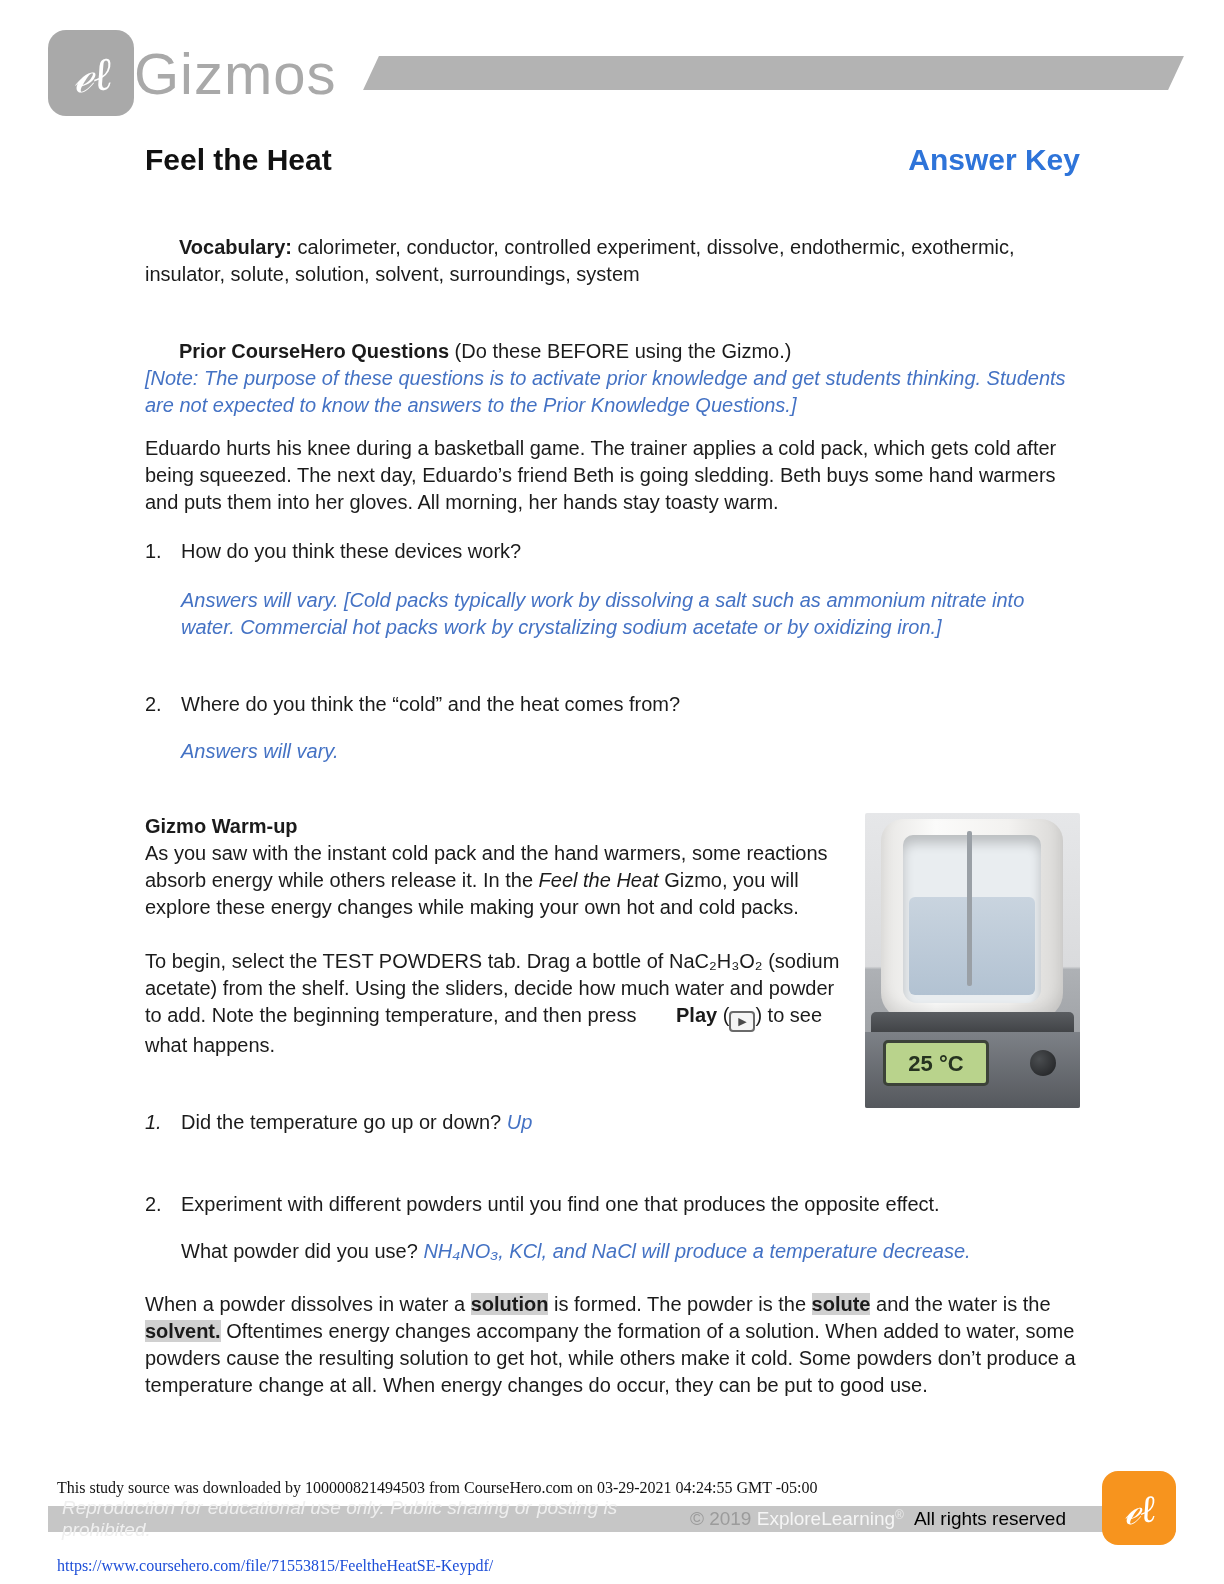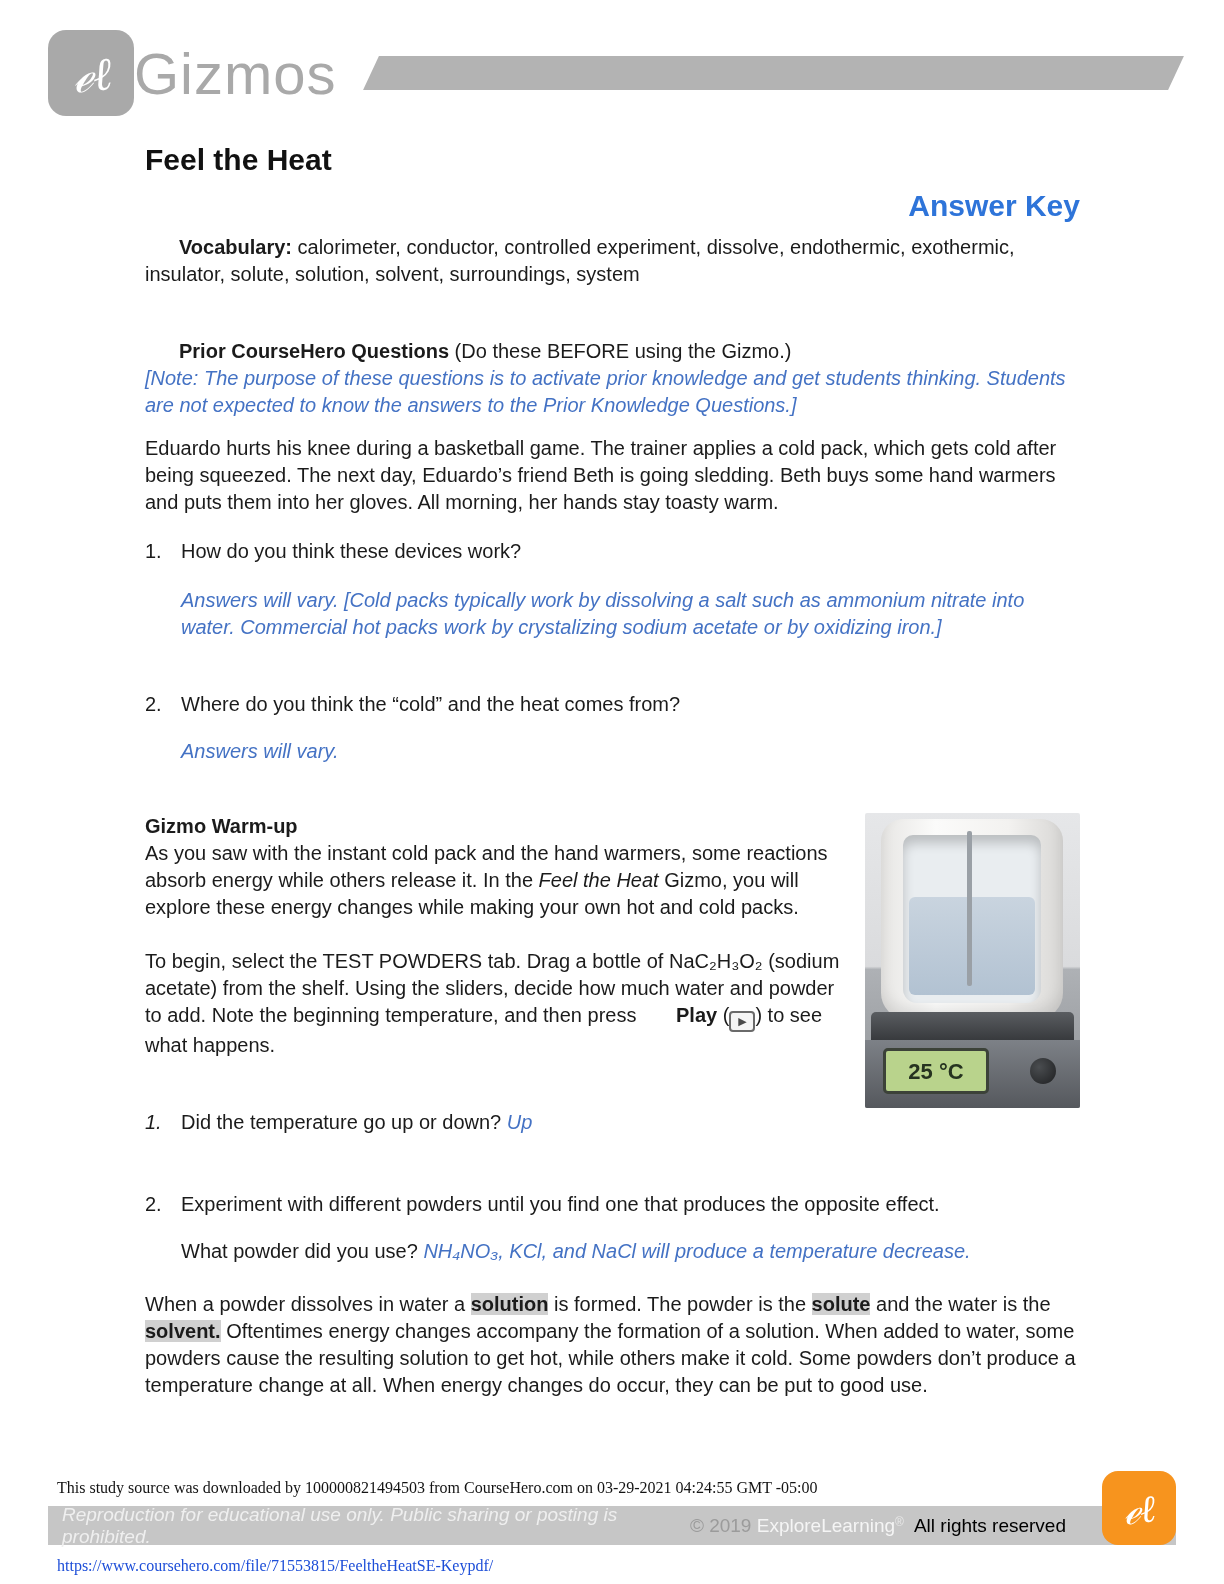--- a/index.html
+++ b/index.html
@@ -14,21 +14,21 @@
   .brand-badge {
     width:86px; height:86px; border-radius:18px; background:#a9a9a9; flex:none;
     display:flex; align-items:center; justify-content:center;
   }
   .brand-badge span { font-family:"DejaVu Serif",serif; font-style:italic; color:#ffffff; font-size:46px; transform:rotate(-6deg); }
   .wordmark { font-size:58px; font-weight:normal; color:#a9a9a9; letter-spacing:1px; flex:none; }
   .brand-bar { flex:1; height:34px; margin-left:34px; background:#b3b3b3; transform:skewX(-25deg); }
   
   .title-row { position:absolute; top:143px; left:145px; width:935px; display:flex; justify-content:space-between; }
   .title-row h1 { font-size:30px; font-weight:bold; color:#111111; }
-  .title-row .answer-key { color:#2E74D9;margin-top:46px; }
+  .title-row .answer-key { color:#2E74D9; }
   
   .content { position:absolute; top:234px; left:145px; width:935px; font-size:20px; line-height:27px; }
   .b { font-weight:bold;margin-left:34px; }
   .i { font-style:italic; }
   .para { margin:0; }
   .pkq { margin-top:50px; }
   .note { color:#4472C4; font-style:italic; }
   .intro { margin-top:16px; }
   .qrow { display:flex; }
   .qrow .qnum { width:36px; flex:none; }
@@ -74,34 +74,34 @@
   }
   .water {
     position:absolute; left:6px; right:6px; bottom:8px; height:98px;
     background:linear-gradient(180deg,#c9d4df,#b2c2d2); border-radius:6px;
   }
   .rod { position:absolute; left:64px; top:-4px; width:5px; height:155px; background:#9aa0a6; border-radius:2px; }
   .scale-base {
     position:absolute; left:6px; bottom:60px; width:203px; height:36px;
     background:linear-gradient(180deg,#5a5d61,#2e3033); border-radius:5px;
   }
-  .display-unit { position:absolute; left:0; bottom:0; width:215px; height:68px;
+  .display-unit { position:absolute; left:0; bottom:0; width:215px; height:76px;
     background:linear-gradient(180deg,#7d8187,#55585d); }
   .lcd {
     position:absolute; left:18px; top:8px; width:106px; height:46px;
     background:#b9d38c; border:3px solid #3c4239; border-radius:5px;
     display:flex; align-items:center; justify-content:center;
     font-size:22px; font-weight:bold; color:#263320;
   }
   .knob { position:absolute; right:24px; top:18px; width:26px; height:26px; border-radius:50%;
     background:radial-gradient(circle at 35% 35%,#4a4d50,#1e1f21); }
   
   .footer-download { position:absolute; left:57px; top:1479px; font-family:"Liberation Serif","DejaVu Serif",serif; font-size:16px; color:#131313; }
   .footer-bar {
-    position:absolute; left:48px; right:48px; top:1506px; height:39px; background:#c6c6c6;
+    position:absolute; left:48px; right:48px; top:1506px; height:26px; background:#c6c6c6;
     display:flex; align-items:center; justify-content:space-between; padding:0 110px 0 14px;
     font-size:19px;
   }
   .bar-left { font-style:italic; color:#efefef; }
   .bar-right { color:#f5f5f5; white-space:nowrap; }
   .bar-right .copy { color:#9b9b9b; }
   .bar-right .reg { font-size:12px; vertical-align:6px; color:#e8e8e8; }
   .bar-right .rights { color:#000000; margin-left:10px; }
   .el-badge {
     position:absolute; right:48px; top:1471px; width:74px; height:74px; border-radius:16px;

